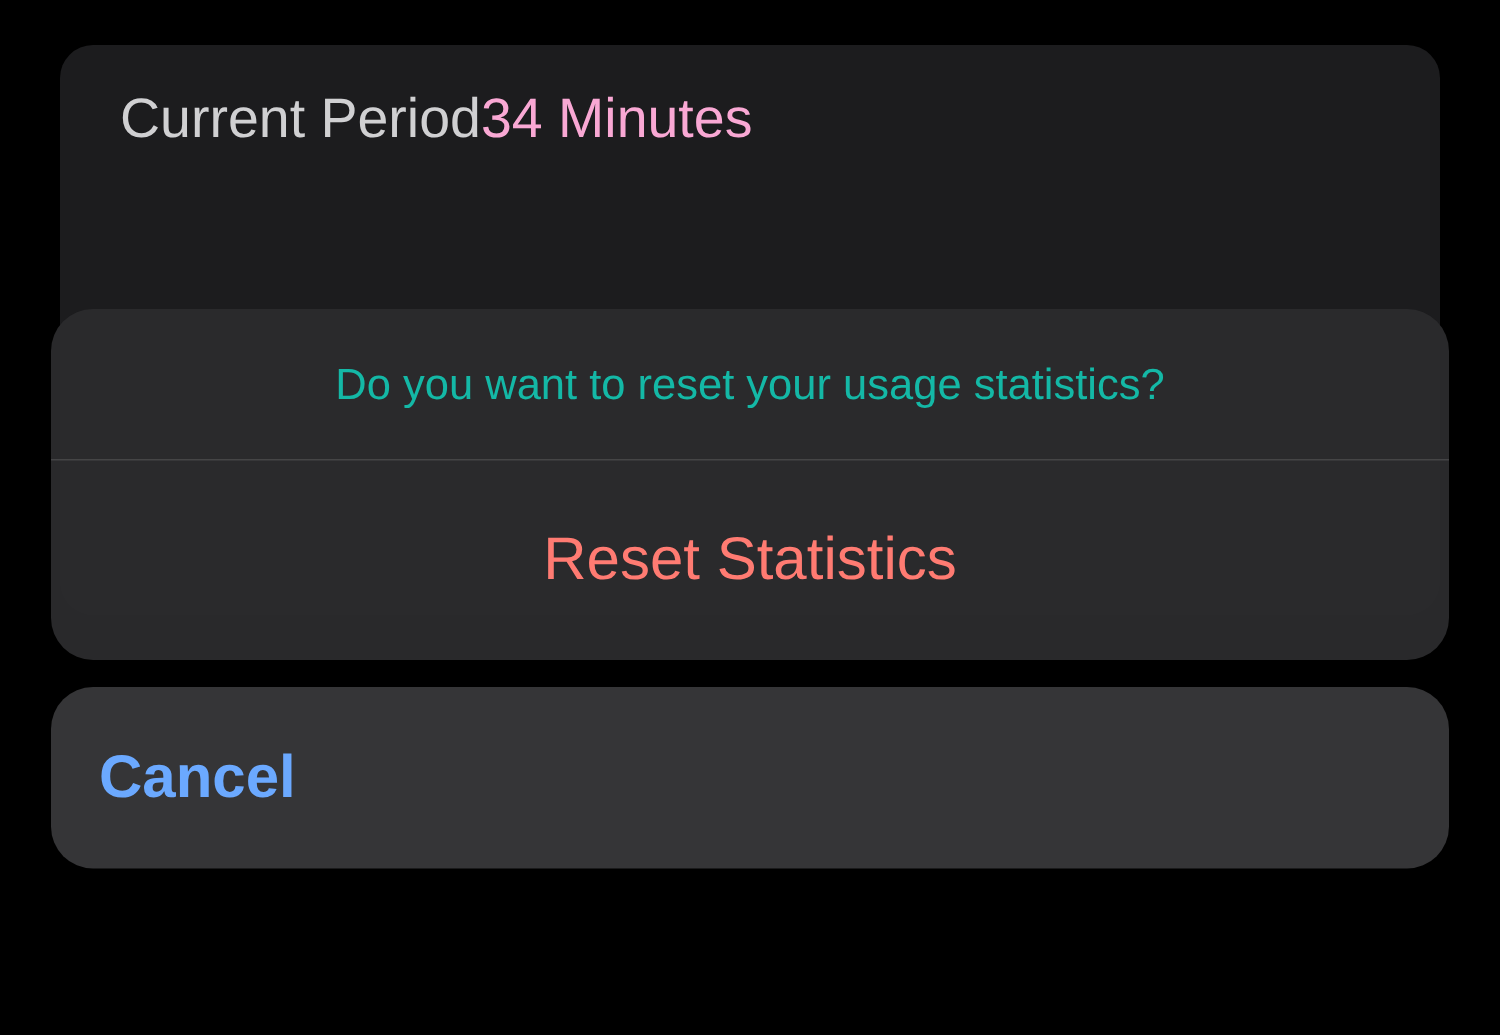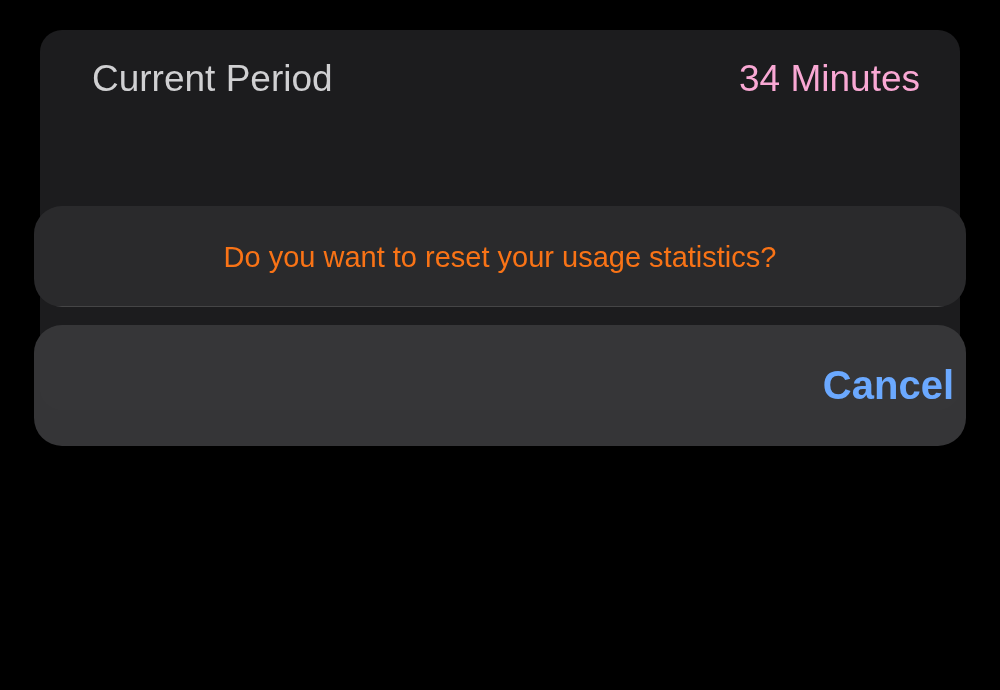--- a/index.html
+++ b/index.html
@@ -32,23 +32,22 @@
 
     .card {
       background-color: #1c1c1e;
       border-radius: 22px;
       padding: 28px 40px;
       height: 380px;
     }
 
     .row {
       display: flex;
-      justify-content: space-between;
+      justify-content: flex-start;
       align-items: center;
-      margin-left: 12px;
     }
 
     .row-label {
       color: #d0d0d2;
       font-size: 37px;
       font-weight: 400;
     }
 
     .row-value {
       color: #f9a8d4;
@@ -65,41 +64,41 @@
 
     .sheet-top {
       background-color: rgba(44, 44, 46, 0.94);
       border-radius: 28px;
       overflow: hidden;
     }
 
     .sheet-message {
       padding: 35px 30px 32px 30px;
       text-align: center;
-      color: #f97316;
+      color: #14b8a6;
       font-size: 29px;
       font-weight: 400;
       border-bottom: 1px solid rgba(120, 120, 120, 0.35);
     }
 
     .sheet-action {
       padding: 44px 20px;
       text-align: center;
       color: #ff7b72;
       font-size: 40px;
       font-weight: 400;
       cursor: pointer;
     }
 
     .sheet-cancel {
       margin-top: 18px;
       background-color: rgba(56, 56, 58, 0.94);
       border-radius: 28px;
-      padding: 38px 12px;
-      text-align: right;
+      padding: 38px 32px;
+      text-align: left;
       color: #6ba9ff;
       font-size: 40px;
       font-weight: 600;
       cursor: pointer;
     }
   </style>
 </head>
 <body>
 
 <div class="content">
@@ -108,15 +107,16 @@
     <div class="row">
       <div class="row-label">Current Period</div>
       <div class="row-value">34 Minutes</div>
     </div>
   </div>
 </div>
 
 <div class="action-sheet">
   <div class="sheet-top">
     <div class="sheet-message">Do you want to reset your usage statistics?</div>
+    <div class="sheet-action">Reset Statistics</div>
   </div>
   <div class="sheet-cancel">Cancel</div>
 </div>
 
 </body></html>

